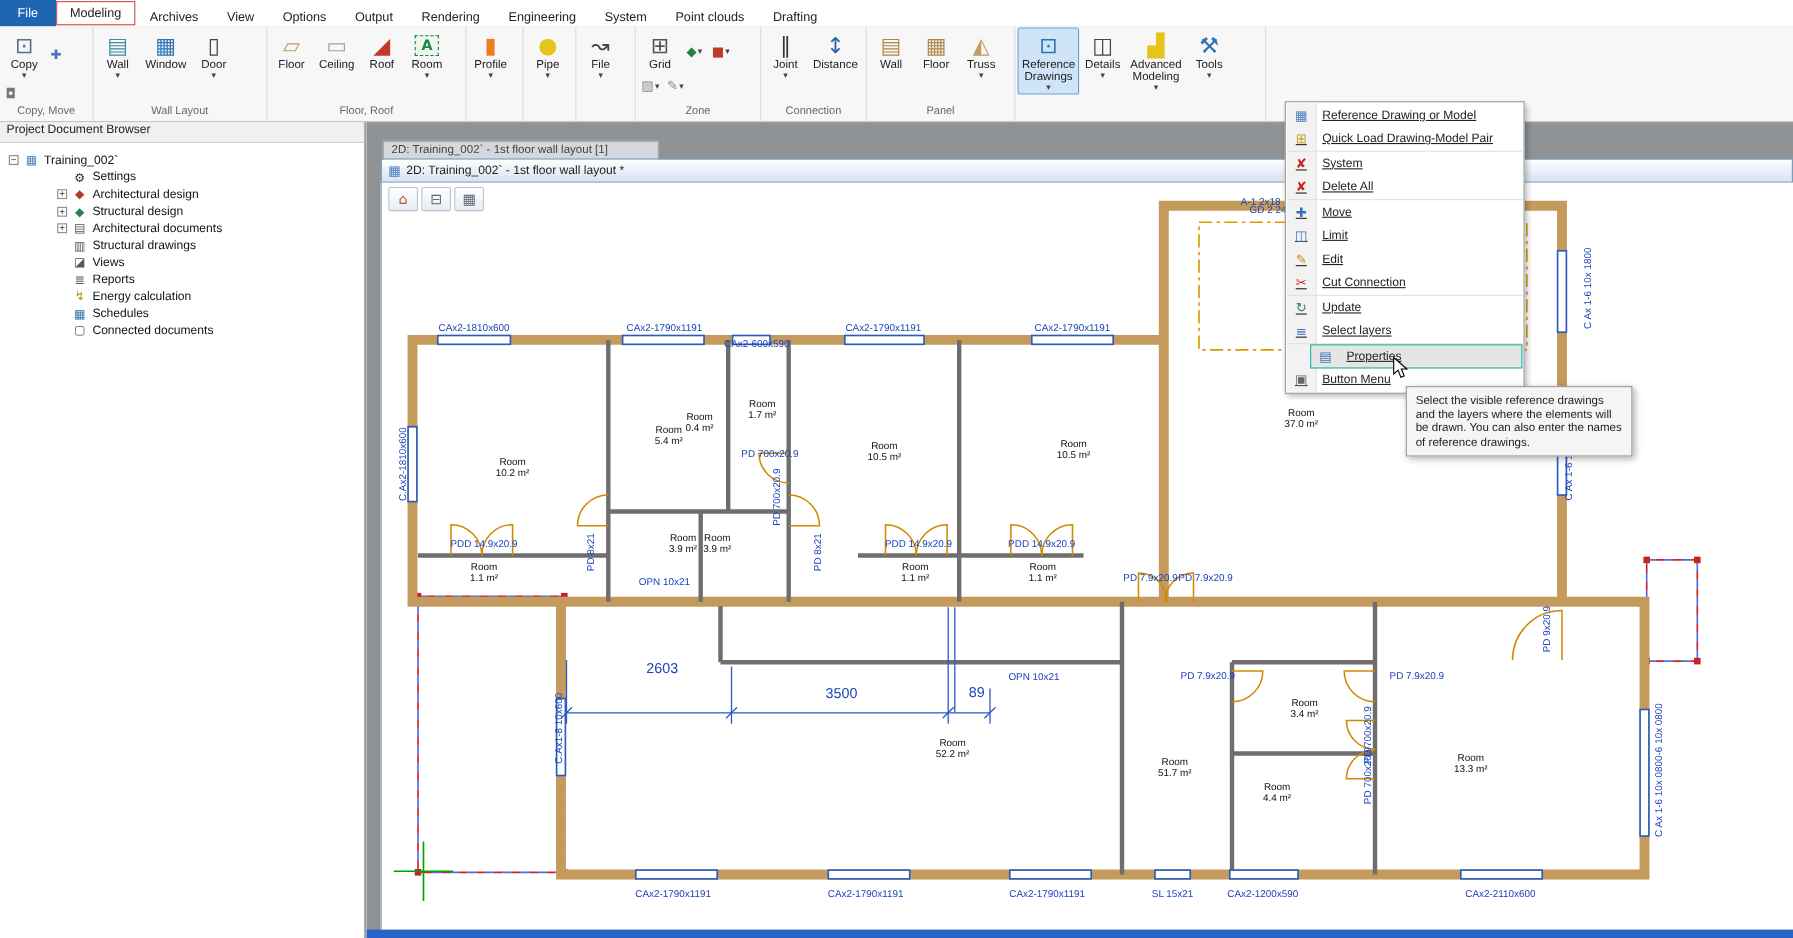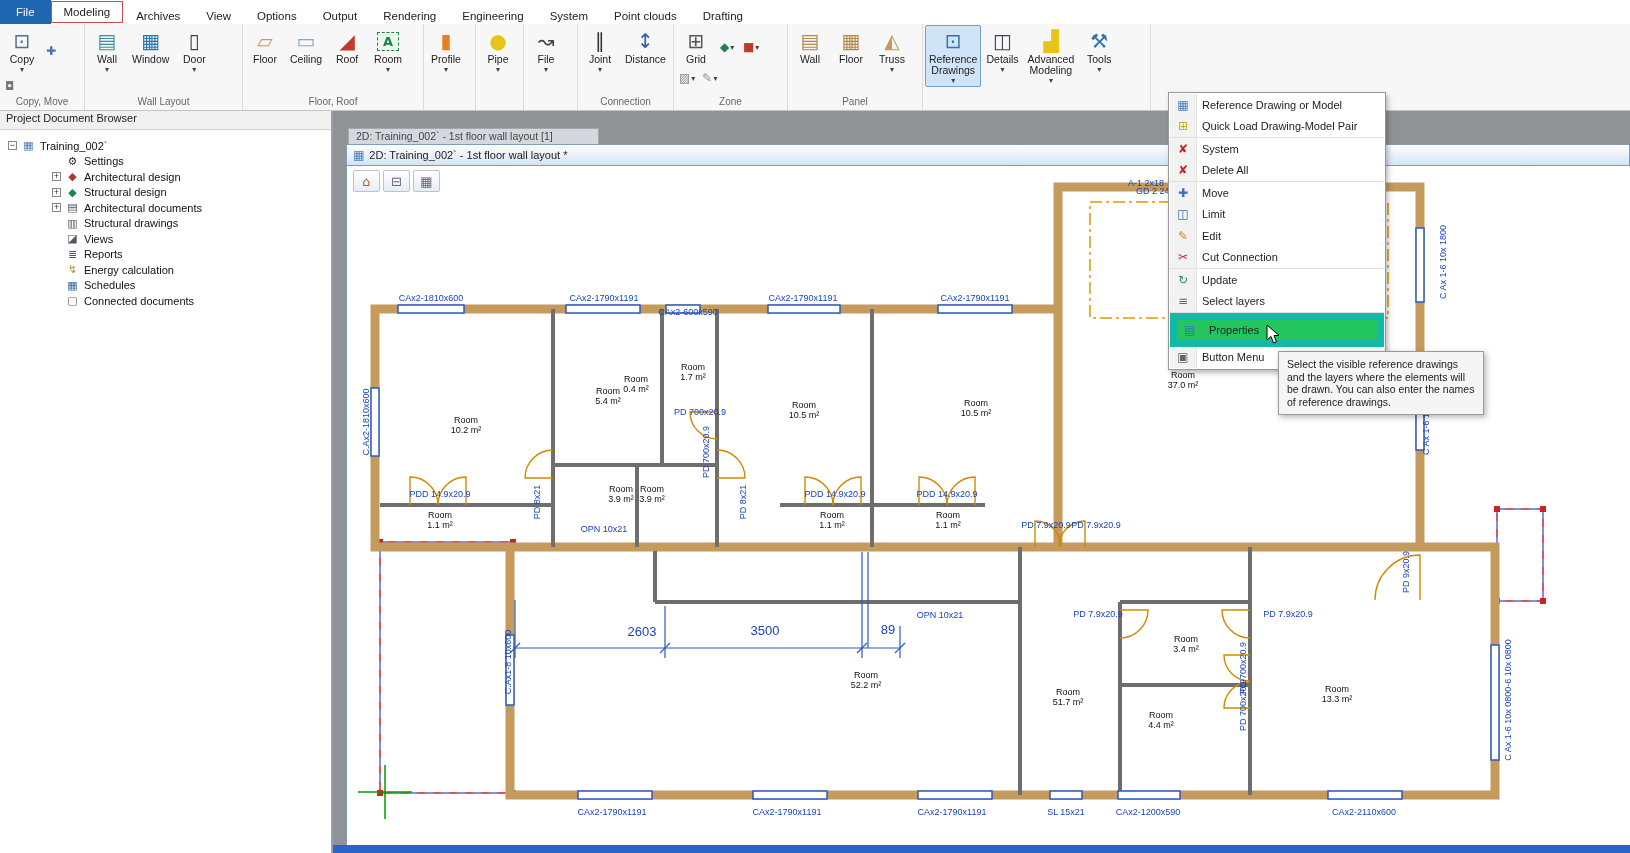--- a/index.html
+++ b/index.html
@@ -121,25 +121,25 @@
   .fp-layer{position:absolute;left:0;top:0;width:0;height:0;z-index:11;pointer-events:none;}
   .fp-label{position:absolute;transform:translate(-50%,-50%);font-size:9px;color:#1a44bb;white-space:nowrap;}
   .fp-room{position:absolute;transform:translate(-50%,-50%);font-size:9px;line-height:10px;
     color:#111;text-align:center;white-space:nowrap;}
   .fp-dim{position:absolute;transform:translate(-50%,-50%);font-size:13px;color:#1a44bb;white-space:nowrap;}
   
   .ctx-menu{position:absolute;left:1168px;top:92px;width:214px;background:#fff;border:1px solid #989898;
     box-shadow:2px 3px 5px rgba(0,0,0,.28);z-index:50;font-size:11px;color:#222;padding:1px;}
   .ctx-icon-strip{position:absolute;left:1px;top:1px;bottom:1px;width:26px;background:#f2f2f2;
     border-right:1px solid #e4e4e4;}
-  .mi{position:relative;height:21.5px;display:flex;align-items:center;}
+  .mi{position:relative;height:21.5px;display:flex;align-items:center;text-decoration:underline;}
   .mi-icon{width:26px;flex:none;font-size:12px;}
   .mi-label{padding-left:6px;white-space:nowrap;}
   .mi.sep{border-bottom:1px solid #e0e0e0;}
-  .mi.highlight{border:7px solid #14b8a6;background:#22c55e;height:19.5px;}
+  .mi.highlight{border:1px solid #14b8a6;background:#e5e5e5;height:19.5px;margin-left:21px;}
   
   .tooltip{position:absolute;left:1278px;top:351px;width:188px;background:#f5f5f5;border:1px solid #9a9a9a;
     box-shadow:2px 2px 6px rgba(0,0,0,.3);font-size:10.5px;line-height:12.5px;color:#222;
     padding:6px 8px;z-index:60;}
   
   .cursor{position:absolute;left:1266px;top:324px;z-index:70;pointer-events:none;}
 </style>
 </head>
 <body>
 
@@ -259,67 +259,67 @@
 
       <div class="rbtn arrow">
             <span class="gicon" data-icon="wire-icon"></span>
             <span class="rlabel">File</span>
 
             <span class="arr"></span>
           </div>
       </div>
       <div class="rgroup-label"></div>
     </div>
+    <div class="rgroup" style="width: 114px;">
+      <div class="rbuttons">
+
+      <div class="rbtn">
+            <span class="gicon" data-icon="grid-icon"></span>
+            <span class="rlabel">Grid</span>
+
+          </div>
+        <div class="rbtn small arrow">
+            <span class="gicon" data-icon="zone-green-icon"></span>
+
+            <span class="arr"></span>
+          </div>
+        <div class="rbtn small arrow">
+            <span class="gicon" data-icon="zone-red-icon"></span>
+
+            <span class="arr"></span>
+          </div>
+        <div class="rbtn small arrow">
+            <span class="gicon" data-icon="zone-fill-icon"></span>
+
+            <span class="arr"></span>
+          </div>
+        <div class="rbtn small arrow">
+            <span class="gicon" data-icon="zone-edit-icon"></span>
+
+            <span class="arr"></span>
+          </div>
+      </div>
+      <div class="rgroup-label">Zone</div>
+    </div>
     <div class="rgroup" style="width: 96px;">
       <div class="rbuttons">
 
       <div class="rbtn arrow">
             <span class="gicon" data-icon="joint-icon"></span>
             <span class="rlabel">Joint</span>
 
             <span class="arr"></span>
           </div>
         <div class="rbtn">
             <span class="gicon" data-icon="distance-icon"></span>
             <span class="rlabel">Distance</span>
 
           </div>
       </div>
       <div class="rgroup-label">Connection</div>
-    </div>
-    <div class="rgroup" style="width: 114px;">
-      <div class="rbuttons">
-
-      <div class="rbtn">
-            <span class="gicon" data-icon="grid-icon"></span>
-            <span class="rlabel">Grid</span>
-
-          </div>
-        <div class="rbtn small arrow">
-            <span class="gicon" data-icon="zone-green-icon"></span>
-
-            <span class="arr"></span>
-          </div>
-        <div class="rbtn small arrow">
-            <span class="gicon" data-icon="zone-red-icon"></span>
-
-            <span class="arr"></span>
-          </div>
-        <div class="rbtn small arrow">
-            <span class="gicon" data-icon="zone-fill-icon"></span>
-
-            <span class="arr"></span>
-          </div>
-        <div class="rbtn small arrow">
-            <span class="gicon" data-icon="zone-edit-icon"></span>
-
-            <span class="arr"></span>
-          </div>
-      </div>
-      <div class="rgroup-label">Zone</div>
     </div>
     <div class="rgroup" style="width: 135px;">
       <div class="rbuttons">
 
       <div class="rbtn">
             <span class="gicon" data-icon="panel-wall-icon"></span>
             <span class="rlabel">Wall</span>
 
           </div>
         <div class="rbtn">
@@ -621,21 +621,21 @@
       <div>Room</div>
       <div>4.4 m²</div>
     </div>
     <div class="fp-room" style="left: 1337px; top: 694px;">
       <div>Room</div>
       <div>13.3 m²</div>
     </div>
   </div>
 <div class="fp-layer">
 
-<div class="fp-dim" style="left: 602px; top: 631px; margin-left: 40px;">2603</div>
+<div class="fp-dim" style="left: 602px; top: 607px;">2603</div>
     <div class="fp-dim" style="left: 765px; top: 630px;">3500</div>
     <div class="fp-dim" style="left: 888px; top: 629px;">89</div>
   </div>
 
 <div class="ctx-menu">
   <div class="ctx-icon-strip"></div>
   <div>
 
   <div class="mi">
         <span class="gicon mi-icon" data-icon="refmodel-icon"></span>

